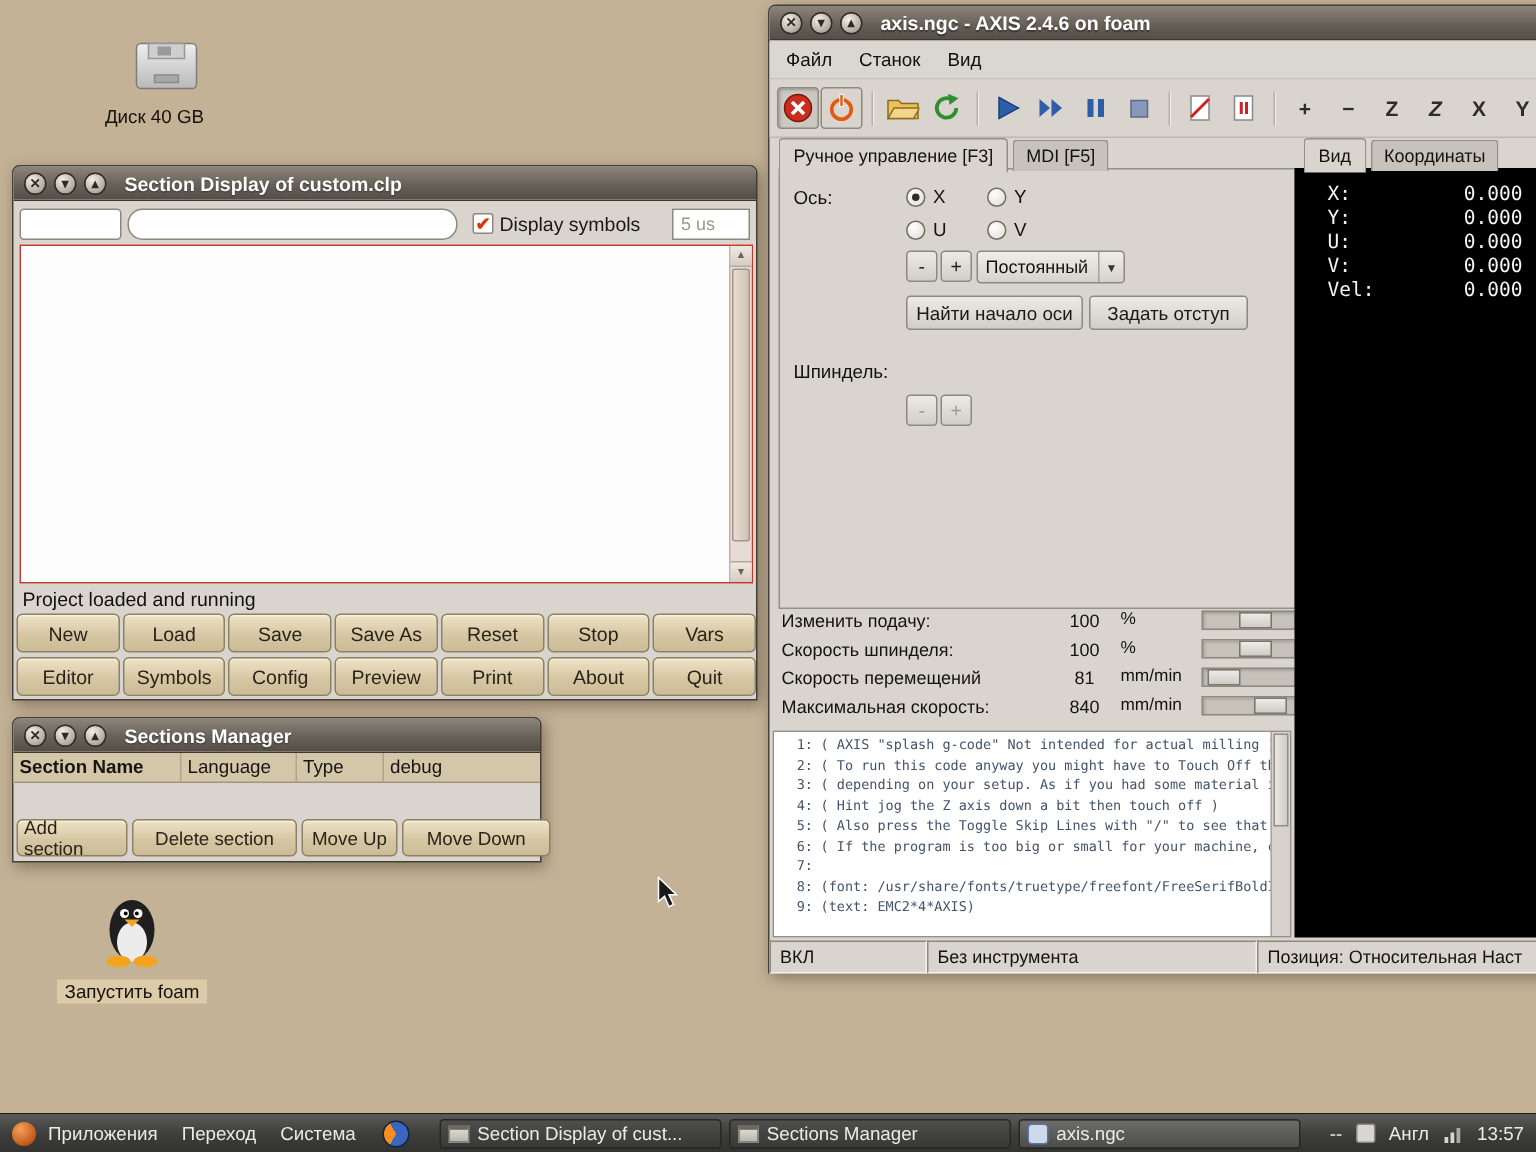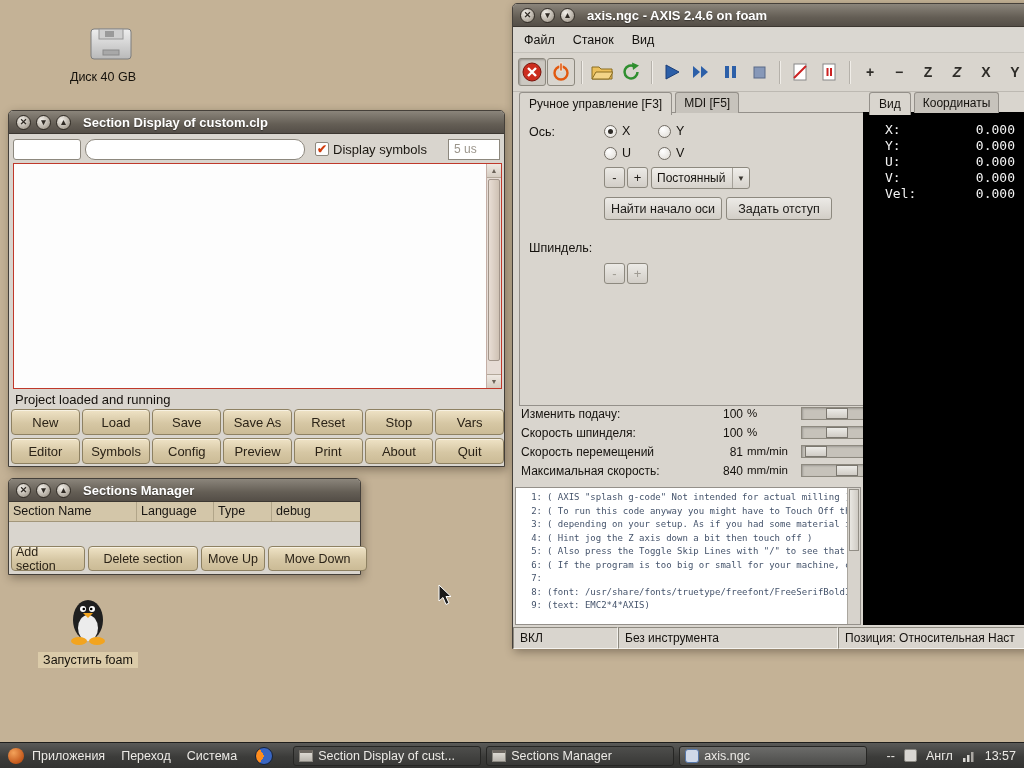--- a/index.html
+++ b/index.html
@@ -37,54 +37,54 @@
   .sd-btnrow{position:absolute;left:2px;width:493px;display:flex;gap:2px;}
   .btn-tan{height:26px;flex:1;display:flex;align-items:center;justify-content:center;font-size:13px;color:#2b2317;background:linear-gradient(#efe3c6,#d6c7a4 55%,#cbbb96);border:1px solid #8e8162;border-radius:4px;box-shadow:inset 0 1px 0 rgba(255,255,255,.5);}
 
   
   .sm{left:8px;top:478px;width:353px;height:97px;}
   .sm-hrow,.sm-drow{position:absolute;left:0;width:100%;height:20px;display:flex;}
   .sm-hrow{top:23px;background:#d3c6a9;border-bottom:1px solid #a2967a;}
   .sm-drow{top:43px;background:#eae5da;border-bottom:1px solid #cfc9bc;}
   .sm-cell{font-size:12.5px;padding:2px 4px;color:#181511;border-right:1px solid #b1a589;overflow:hidden;white-space:nowrap;}
   .sm-drow .sm-cell{border-right:1px solid #d8d2c6;}
-  .c1{width:128px;} .c2{width:77px;} .c3{width:58px;} .c4{flex:1;border-right:none!important;}
+  .c1{width:112px;font-weight:bold;} .c2{width:77px;} .c3{width:58px;} .c4{flex:1;border-right:none!important;}
   .sm-btnrow{position:absolute;left:2px;top:67px;display:flex;gap:3px;}
   .sm-btnrow .btn-tan{flex:none;height:25px;font-size:12.5px;padding:0 4px;}
 
   
   .axis{left:512px;top:3px;width:560px;height:646px;}
   .ax-menubar{position:absolute;left:0;top:24px;width:100%;height:25px;display:flex;align-items:center;background:#dad7d1;border-bottom:1px solid #c4c1ba;padding-left:2px;}
   .ax-menu{padding:3px 9px;font-size:12.5px;color:#12100d;}
   .ax-toolbar{position:absolute;left:0;top:49px;width:100%;height:39px;display:flex;align-items:center;padding-left:5px;background:#d9d5ce;border-bottom:1px solid #bdb9b2;}
   .tbtn{width:28px;height:28px;display:flex;align-items:center;justify-content:center;border:1px solid transparent;border-radius:3px;margin-right:1px;flex:none;}
   .tbtn.sunken{background:#ccc8c1;border:1px solid #8d897f;box-shadow:inset 1px 1px 2px rgba(0,0,0,.25);}
   .tbtn.framed{border:1px solid #8d897f;}
   .tbtn.txt{font-size:14px;font-weight:bold;color:#2e2c28;}
   .tbtn.it{font-style:italic;}
   .tsep{width:2px;height:23px;margin:0 5px;background:#b5b1aa;border-right:1px solid #f0ede8;flex:none;}
 
-  .ax-tabs{position:absolute;display:flex;align-items:flex-start;z-index:2;}
+  .ax-tabs{position:absolute;display:flex;align-items:flex-end;z-index:2;}
   .ax-tab{font-size:12px;color:#15120e;padding:3px 8px;background:#c7c3bc;border:1px solid #94908a;border-bottom:none;border-radius:3px 3px 0 0;margin-right:3px;white-space:nowrap;}
   .ax-tab.active{background:#d9d5ce;padding:4px 9px;margin-bottom:-1px;}
   .ax-panel{position:absolute;left:6px;top:108px;width:345px;height:294px;border:1px solid #94908a;}
   .ax-lbl{position:absolute;font-size:12.5px;color:#15120e;white-space:nowrap;}
   .radio{position:absolute;width:13px;height:13px;}
   .circ{position:relative;width:13px;height:13px;border-radius:50%;border:1px solid #716c64;background:radial-gradient(circle at 35% 30%,#fff,#dedad3);}
   .radio.sel .circ::after{content:"";position:absolute;left:3px;top:3px;width:5px;height:5px;border-radius:50%;background:#2e2b26;}
   .btn-sm{position:absolute;width:21px;height:21px;display:flex;align-items:center;justify-content:center;font-size:13px;background:linear-gradient(#eceae6,#d2cec7);border:1px solid #8d897f;border-radius:3px;color:#23201b;}
   .btn-sm.dis{color:#9e9a92;}
   .btn-gray{position:absolute;display:flex;align-items:center;justify-content:center;font-size:12.5px;background:linear-gradient(#eceae6,#d2cec7);border:1px solid #8d897f;border-radius:3px;color:#1b1916;height:23px;white-space:nowrap;}
   .combo{position:absolute;display:flex;background:linear-gradient(#f0eeea,#d6d2cb);border:1px solid #8d897f;border-radius:3px;height:22px;}
   .combo-val{flex:1;font-size:12px;padding:3px 5px;white-space:nowrap;overflow:hidden;color:#15120e;}
   .combo-dd{width:17px;border-left:1px solid #a5a199;display:flex;align-items:center;justify-content:center;font-size:8px;color:#3a3631;}
 
   .srow{position:absolute;left:8px;width:344px;height:18px;}
   .slbl{position:absolute;left:0;top:2px;font-size:12px;color:#15120e;white-space:nowrap;}
-  .sval{position:absolute;left:182px;top:2px;width:40px;text-align:right;font-size:12px;color:#15120e;}
+  .sval{position:absolute;left:182px;top:2px;width:40px;text-align:center;font-size:12px;color:#15120e;}
   .sunit{position:absolute;left:226px;top:2px;font-size:11.5px;color:#15120e;}
   .strack{position:absolute;left:280px;top:2px;width:63px;height:13px;background:#c6c2ba;border:1px solid #8d897f;box-shadow:inset 1px 1px 2px rgba(0,0,0,.2);}
   .sthumb{position:absolute;top:0;width:22px;height:11px;background:linear-gradient(#ecebe7,#d0ccc5);border:1px solid #7b776f;}
 
   .gcode{position:absolute;left:2px;top:483px;width:346px;height:138px;background:#fff;border:1px solid #94908a;overflow:hidden;padding:3px 0 0 2px;}
   .gline{display:flex;height:13.5px;line-height:13.5px;font-family:"DejaVu Sans Mono",monospace;font-size:9px;color:#44536b;white-space:pre;}
   .gnum{width:24px;text-align:right;margin-right:5px;flex:none;}
   .gtext{flex:1;overflow:hidden;}
   .gvscroll{position:absolute;right:0;top:0;width:13px;height:100%;background:#d7d3cc;border-left:1px solid #aaa69e;}
   .gvthumb{position:absolute;left:1px;top:1px;width:10px;height:62px;background:linear-gradient(90deg,#e9e7e2,#cfcbc4);border:1px solid #928e86;}

